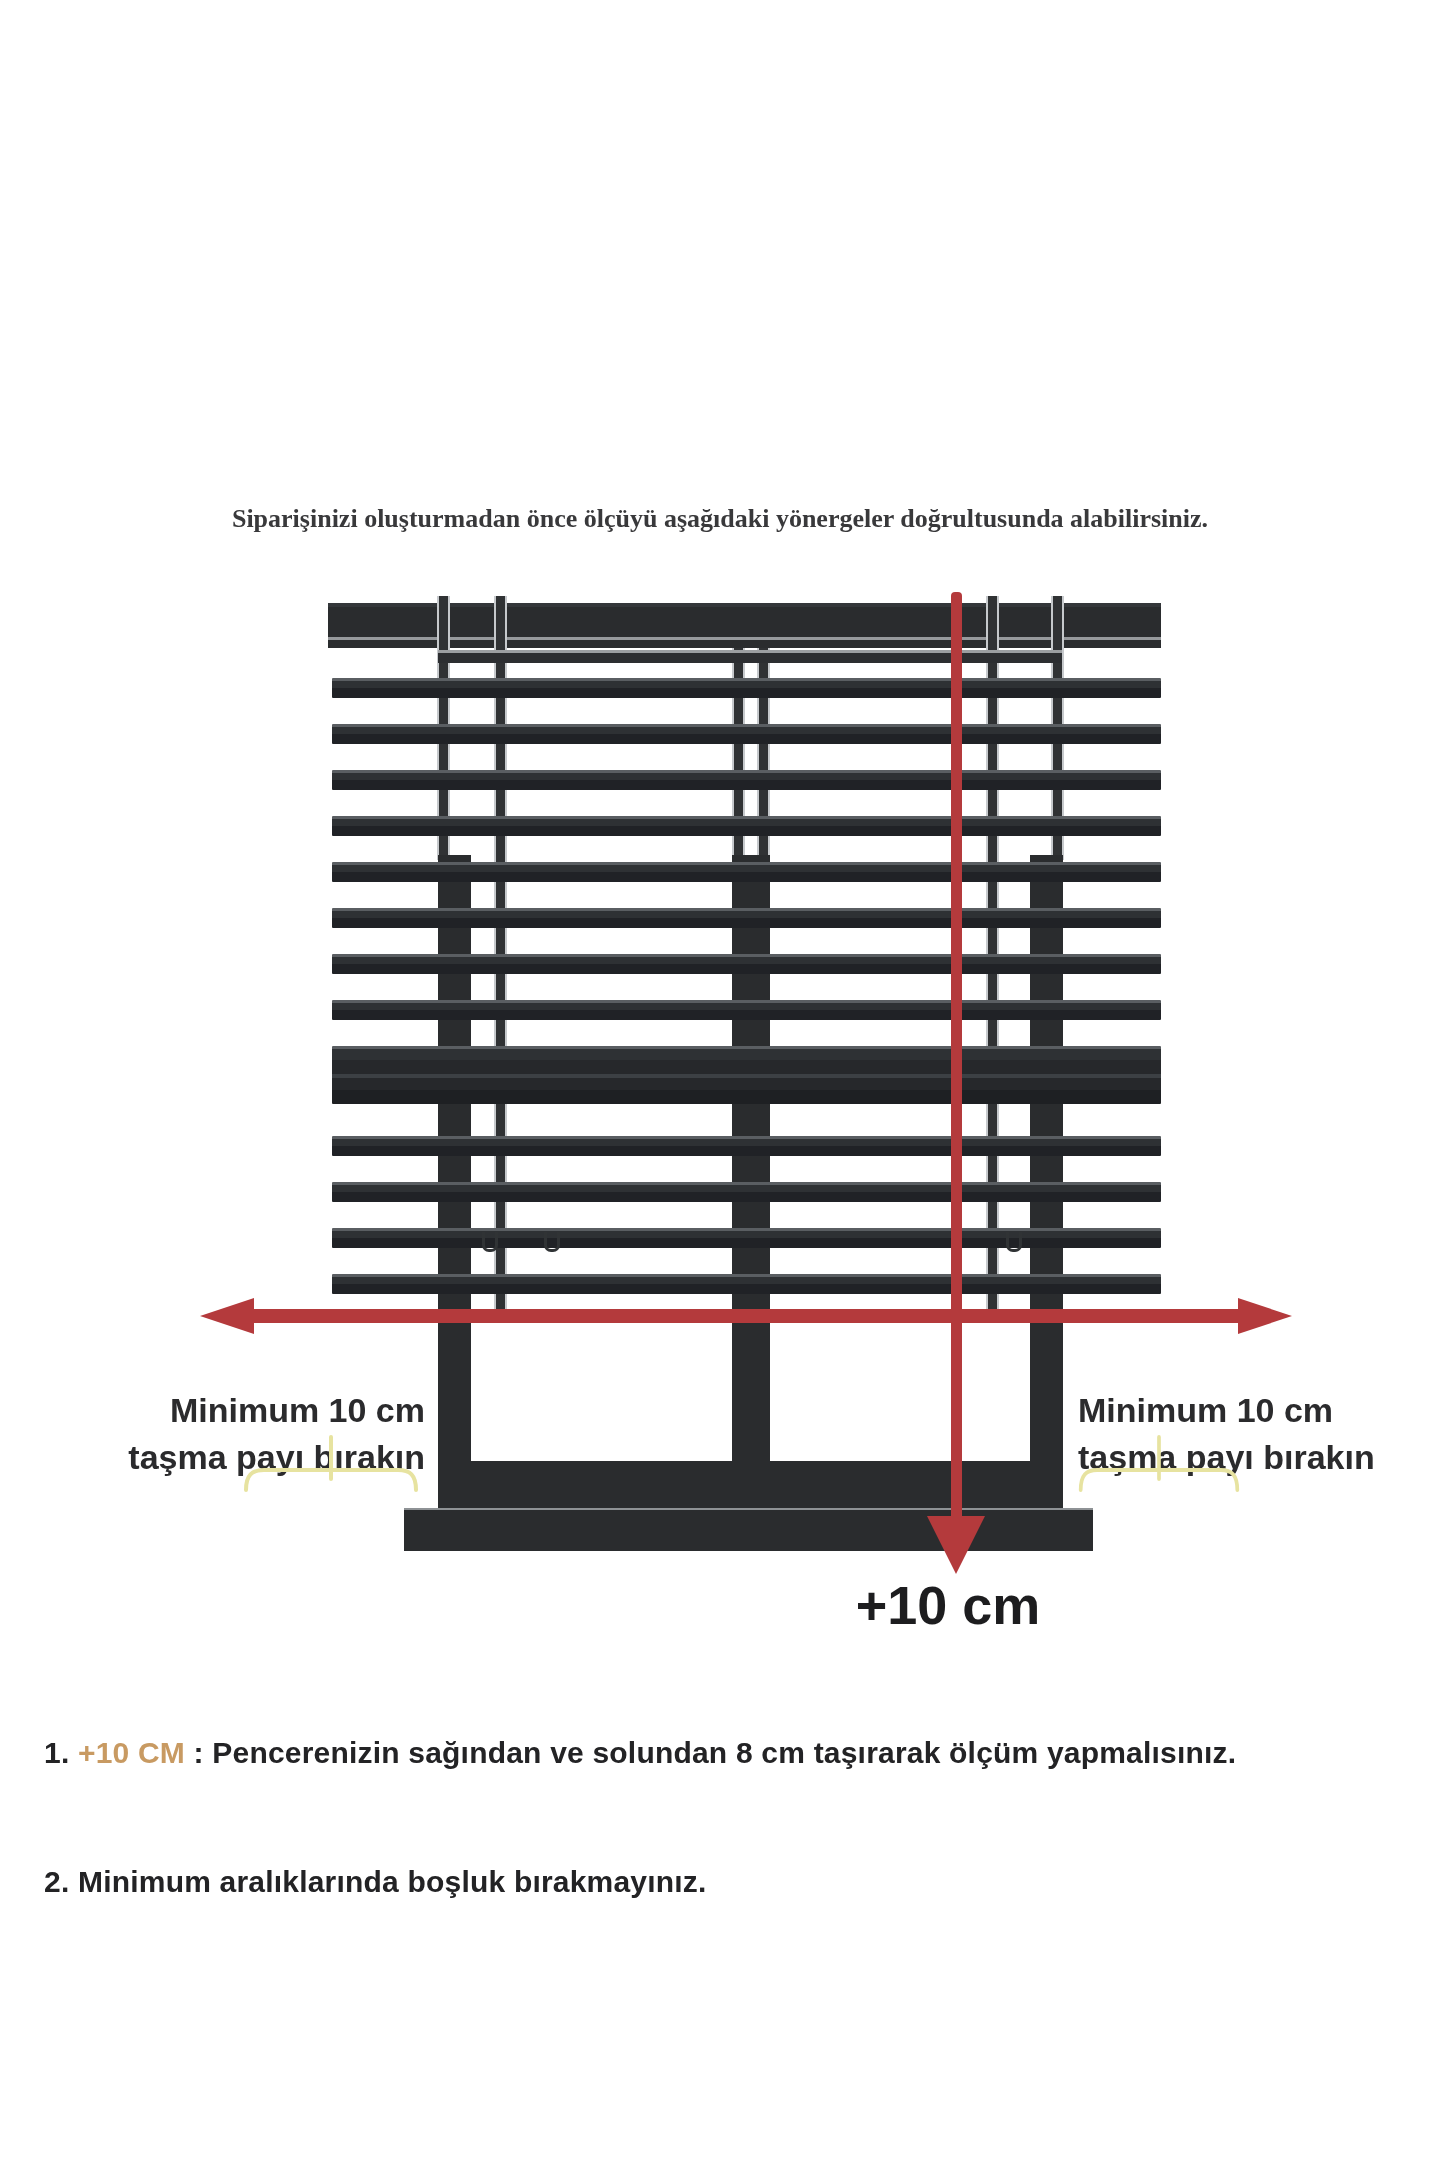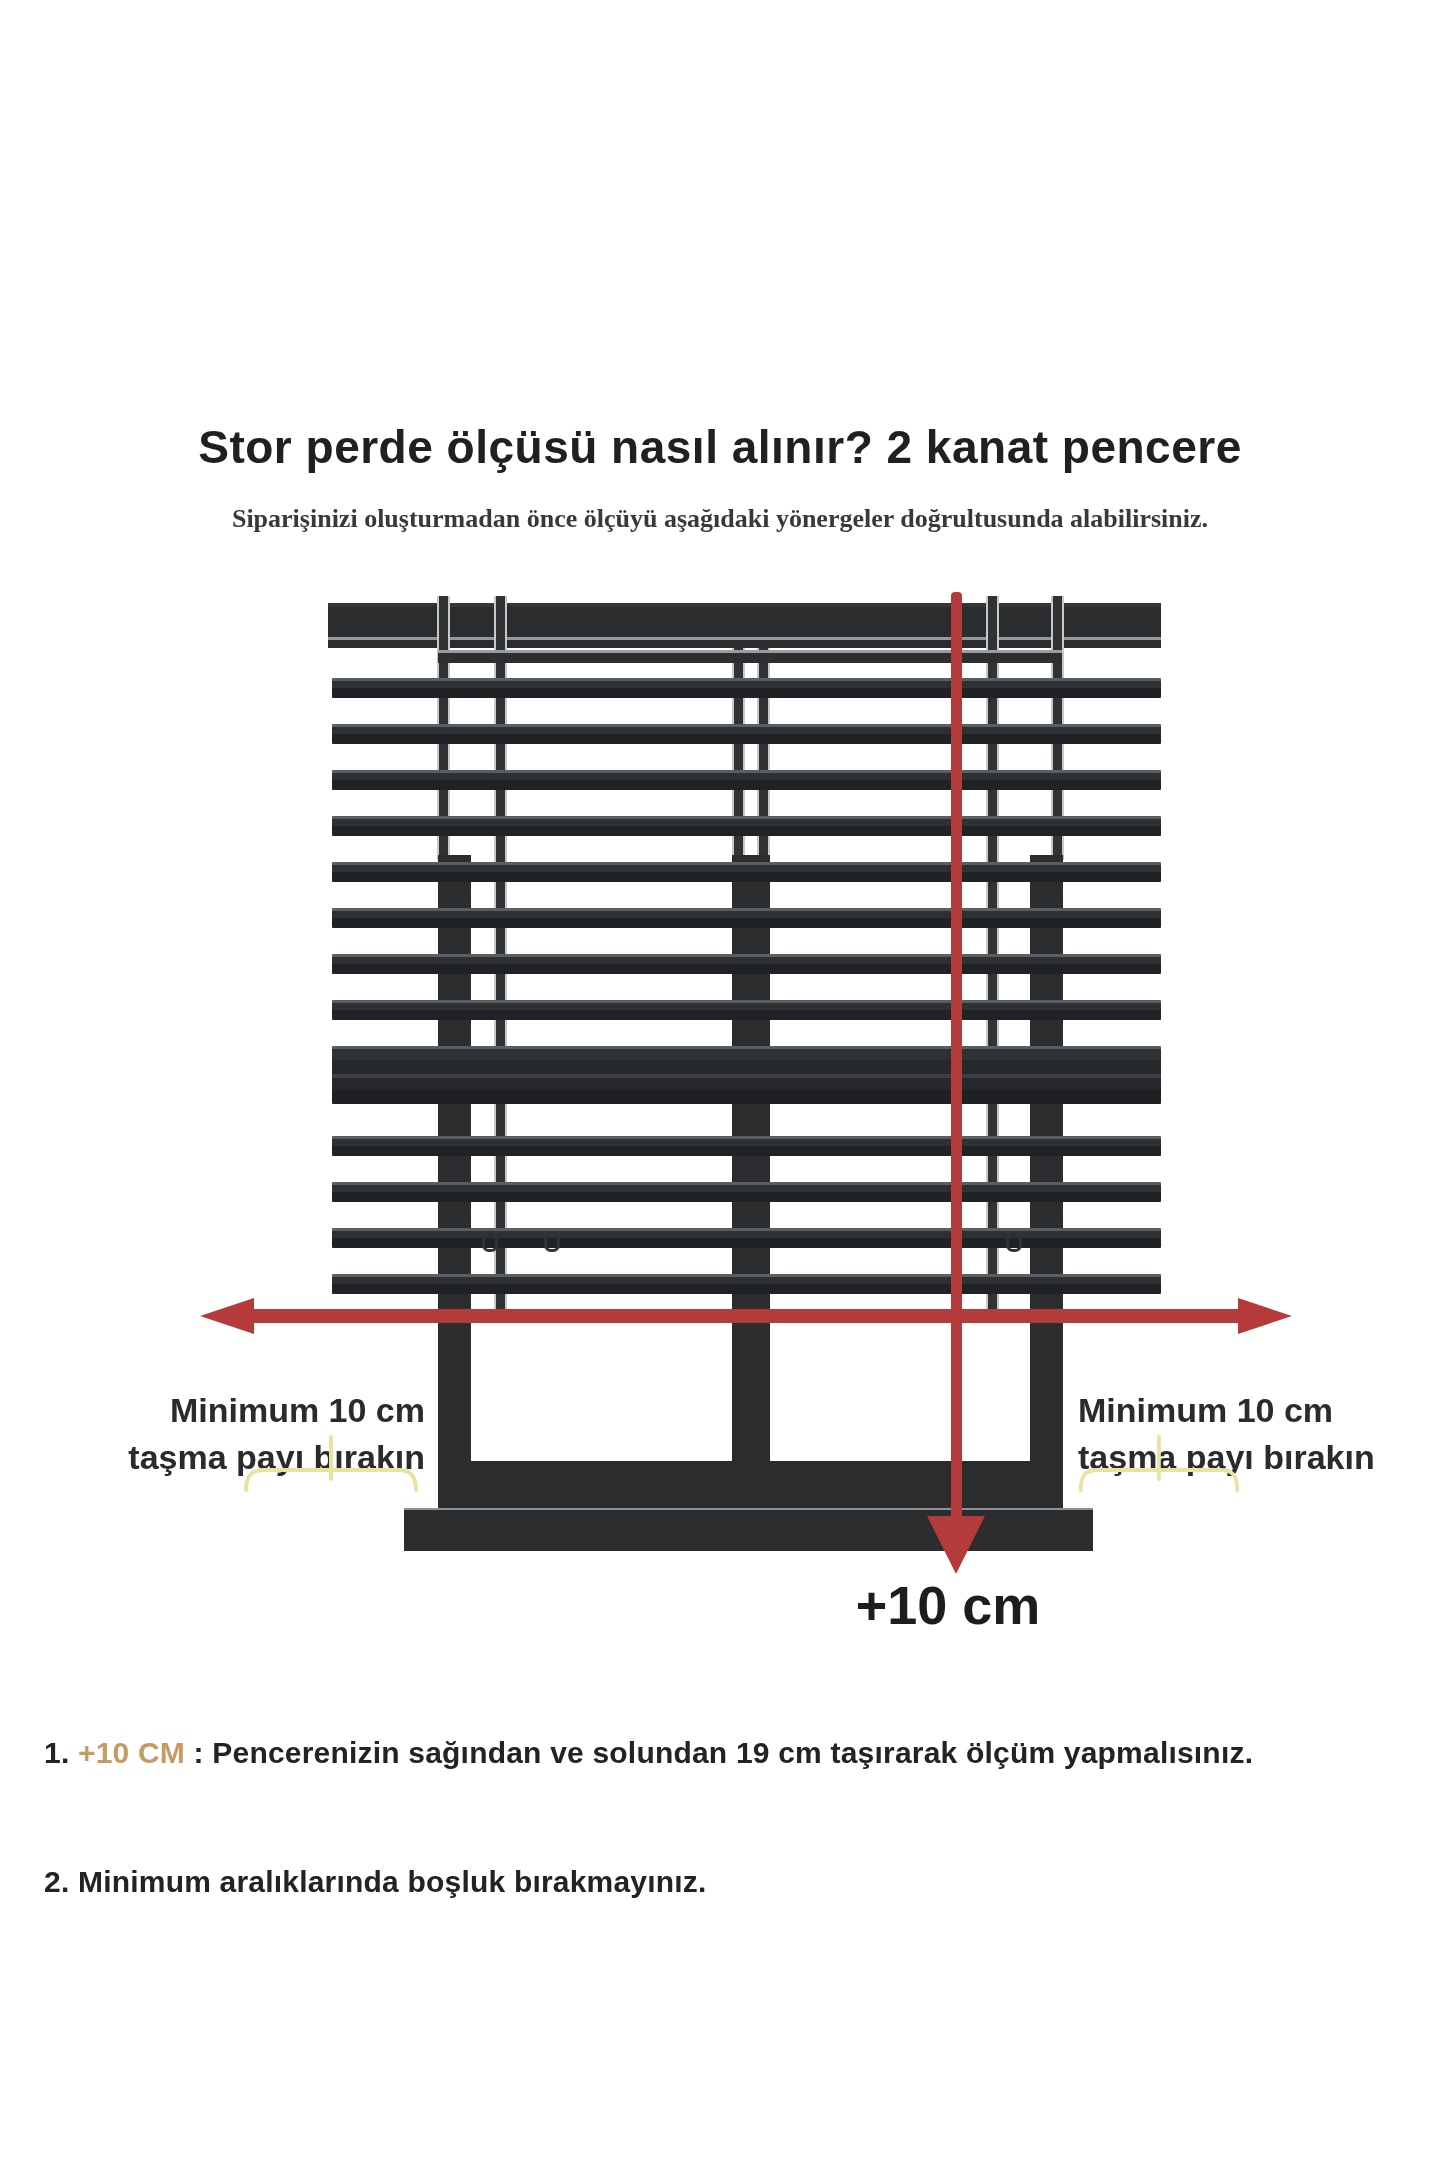--- a/index.html
+++ b/index.html
@@ -59,21 +59,20 @@
   
   #instructions{left:44px;top:1645px;width:1380px;font-size:30px;font-weight:700;
                 color:#232325;line-height:43px;z-index:5;white-space:pre-wrap;letter-spacing:.2px;}
   .hl{color:var(--plus10_tan);}
 </style>
 </head>
 <body>
 
 <div id="stage">
 
-  <div class="abs" id="title">Stor perde ölçüsü nasıl alınır? 2 kanat pencere</div>
   <div class="abs" id="subtitle">Siparişinizi oluşturmadan önce ölçüyü aşağıdaki yönergeler doğrultusunda alabilirsiniz.</div>
 
   <div class="abs" id="valance"></div>
 
   <div class="abs tab" style="left:437px;top:596px;height:264px;"></div>
   <div class="abs tab" style="left:494px;top:596px;height:721px;"></div>
   <div class="abs tab" style="left:986px;top:596px;height:721px;"></div>
   <div class="abs tab" style="left:1051px;top:596px;height:264px;"></div>
   <div class="abs tab" style="left:732px;top:648px;height:212px;"></div>
   <div class="abs tab" style="left:757px;top:648px;height:212px;"></div>
@@ -122,17 +121,17 @@
   <svg class="abs brace" style="left:242px;top:1431px;" width="178" height="62" viewBox="0 0 178 62">
     <path d="M4 59 C4 44 10 39 22 39 L156 39 C168 39 174 44 174 59 M89 39 L89 6 M89 39 L89 48"></path>
   </svg>
   <svg class="abs brace" style="left:1077px;top:1431px;" width="164" height="62" viewBox="0 0 178 62" preserveAspectRatio="none">
     <path d="M4 59 C4 44 10 39 22 39 L156 39 C168 39 174 44 174 59 M89 39 L89 6 M89 39 L89 48"></path>
   </svg>
 
   <div class="abs" id="plus10-label">+10 cm</div>
 
   <div class="abs" id="instructions">
-    <div><span>1. </span><span class="hl">+10 CM</span><span> : Pencerenizin sağından ve solundan 19 cm taşırarak ölçüm yapmalısınız.</span></div>
+    <div><span>1. </span><span class="hl">+10 CM</span><span> : Pencerenizin sağından ve solundan 8 cm taşırarak ölçüm yapmalısınız.</span></div>
     <div><span>2. </span><span>Minimum aralıklarında boşluk bırakmayınız.</span></div>
   </div>
 
 </div>
 
 </body></html>

